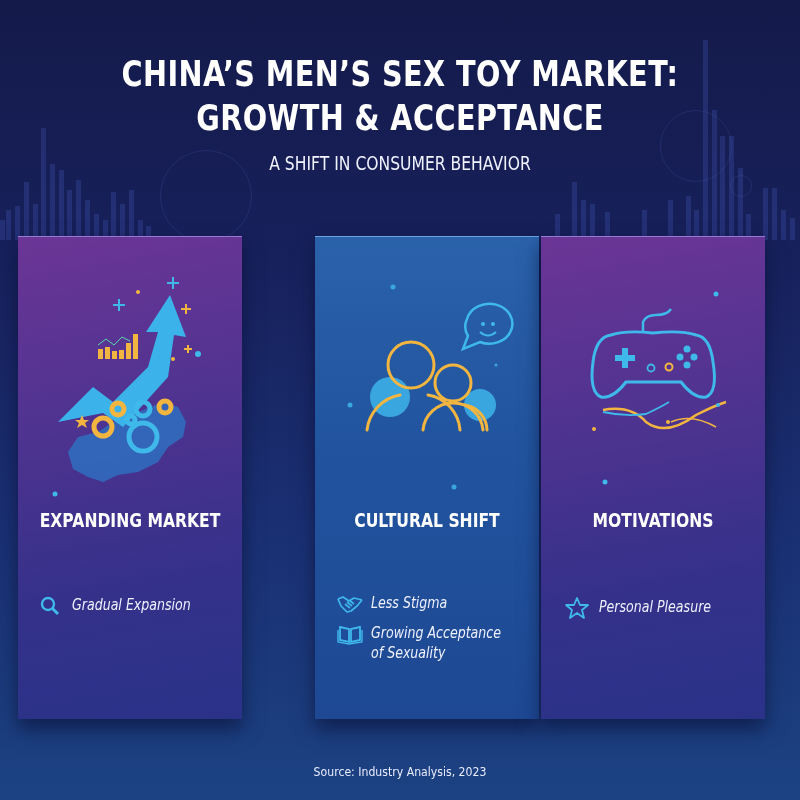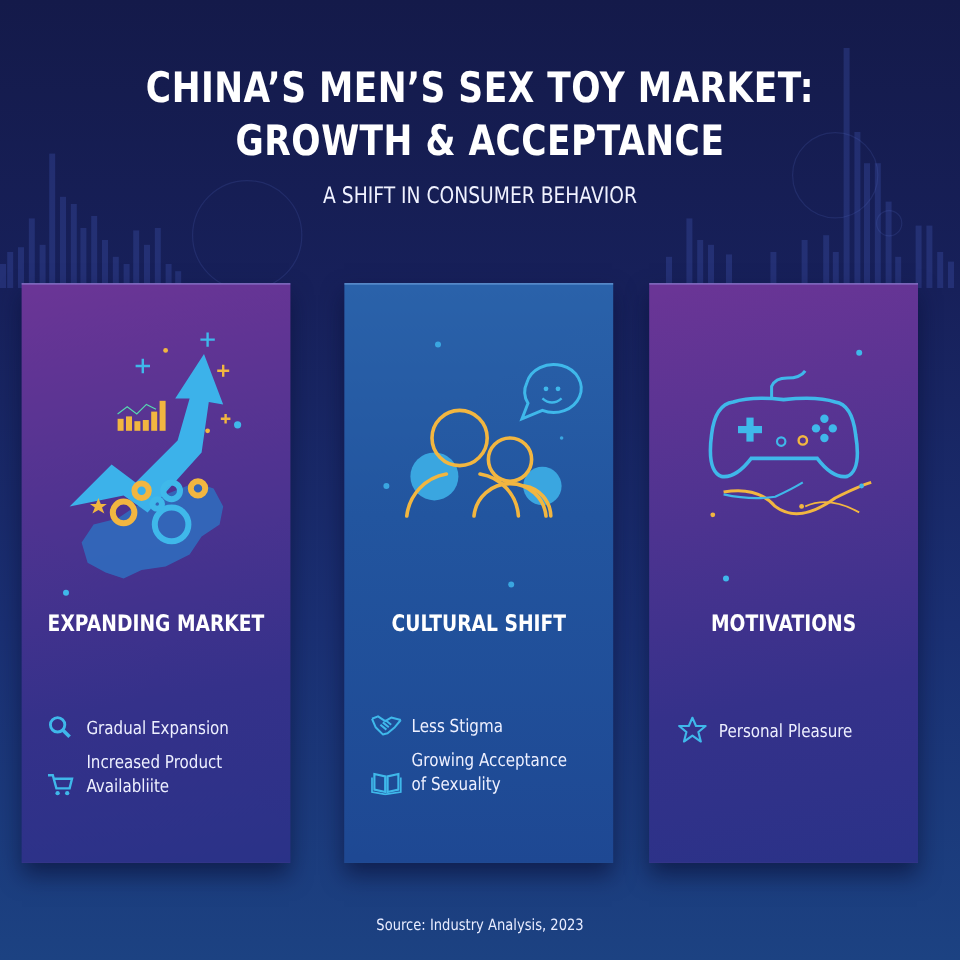--- a/index.html
+++ b/index.html
@@ -22,29 +22,29 @@
     position:absolute; top:152px; left:0; width:800px; text-align:center;
     font-family: "DejaVu Sans", sans-serif; font-size:19px;
     transform: scaleX(0.82); transform-origin:center; color:#f0f2ff;
   }
   .card {
     position:absolute; top:236px; height:482px; width:224px;
     box-shadow: 0 10px 18px rgba(8,14,50,0.6);
     border-top:1px solid rgba(220,170,255,0.6);
   }
   .card.purple { background: linear-gradient(170deg, #6b3596 0%, #4d3390 40%, #35318a 70%, #2a3288 100%); }
-  .card.blue { background: linear-gradient(180deg, #2a62aa 0%, #22559f 40%, #1e4893 100%); border-top-color: rgba(140,200,255,0.7); }
+  .card.blue { background: linear-gradient(180deg, #2a62aa 0%, #22559f 40%, #1e4893 100%); border-top-color: rgba(140,200,255,0.7); margin-left: 28px; }
   .card-art { position:absolute; left:0; top:0; width:100%; height:260px; }
   .card-title {
     position:absolute; top:272px; left:0; width:100%; text-align:center;
     font-family:"DejaVu Sans", sans-serif; font-weight:bold; font-size:19px;
     transform: scaleX(0.82); transform-origin:center;
   }
   .items { position:absolute; left:20px; right:10px; }
-  .item { display:flex; align-items:flex-end; margin-bottom:8px; }
+  .item { display:flex; align-items:flex-start; margin-bottom:8px;font-style:italic; }
   .item-icon { width:26px; height:22px; flex:0 0 26px; margin-right:8px; }
   .item-text {
     font-family:"DejaVu Sans", sans-serif; font-size:15px; line-height:20px; color:#eef0ff;
     transform: scaleX(0.84); transform-origin:left; white-space:nowrap;
   }
   .source {
     position:absolute; top:764px; left:0; width:800px; text-align:center;
     font-family:"DejaVu Sans", sans-serif; font-size:13px; color:#e8ecff;
     transform: scaleX(0.84); transform-origin:center;
   }
@@ -144,31 +144,20 @@
   <div class="items" style="top:358px;">
     <div class="item">
       <svg class="item-icon" viewBox="0 0 26 22">
           <circle cx="10" cy="9" r="6" fill="none" stroke="#3fb8ea" stroke-width="2.4"></circle>
           <line x1="14.5" y1="13.5" x2="20" y2="19" stroke="#3fb8ea" stroke-width="3"></line>
         </svg>
       <div class="item-text">
           <div>Gradual Expansion</div>
         </div>
     </div>
-    <div class="item">
-      <svg class="item-icon" viewBox="0 0 26 22">
-          <path d="M2 3 L6 3 L9 14 L20 14 L22 6 L7 6" fill="none" stroke="#3fb8ea" stroke-width="2"></path>
-          <circle cx="10" cy="18" r="1.8" fill="#3fb8ea"></circle>
-          <circle cx="18" cy="18" r="1.8" fill="#3fb8ea"></circle>
-        </svg>
-      <div class="item-text">
-        <div>Increased Product</div>
-        <div>Availabliite</div>
-      </div>
-    </div>
   </div>
 </div>
 
 <div class="card blue" style="left:287px;">
   <svg class="card-art" viewBox="0 0 224 260">
     <circle cx="75" cy="160" r="20" fill="#3aa6e0"></circle>
     <circle cx="165" cy="168" r="16" fill="#3aa6e0"></circle>
     <circle cx="96" cy="128" r="23" fill="none" stroke="#f2b640" stroke-width="3"></circle>
     <path d="M52 193 A40 40 0 0 1 85 158" fill="none" stroke="#f2b640" stroke-width="3" stroke-linecap="round"></path>
     <path d="M113 158 A38 38 0 0 1 145 193" fill="none" stroke="#f2b640" stroke-width="3" stroke-linecap="round"></path>

